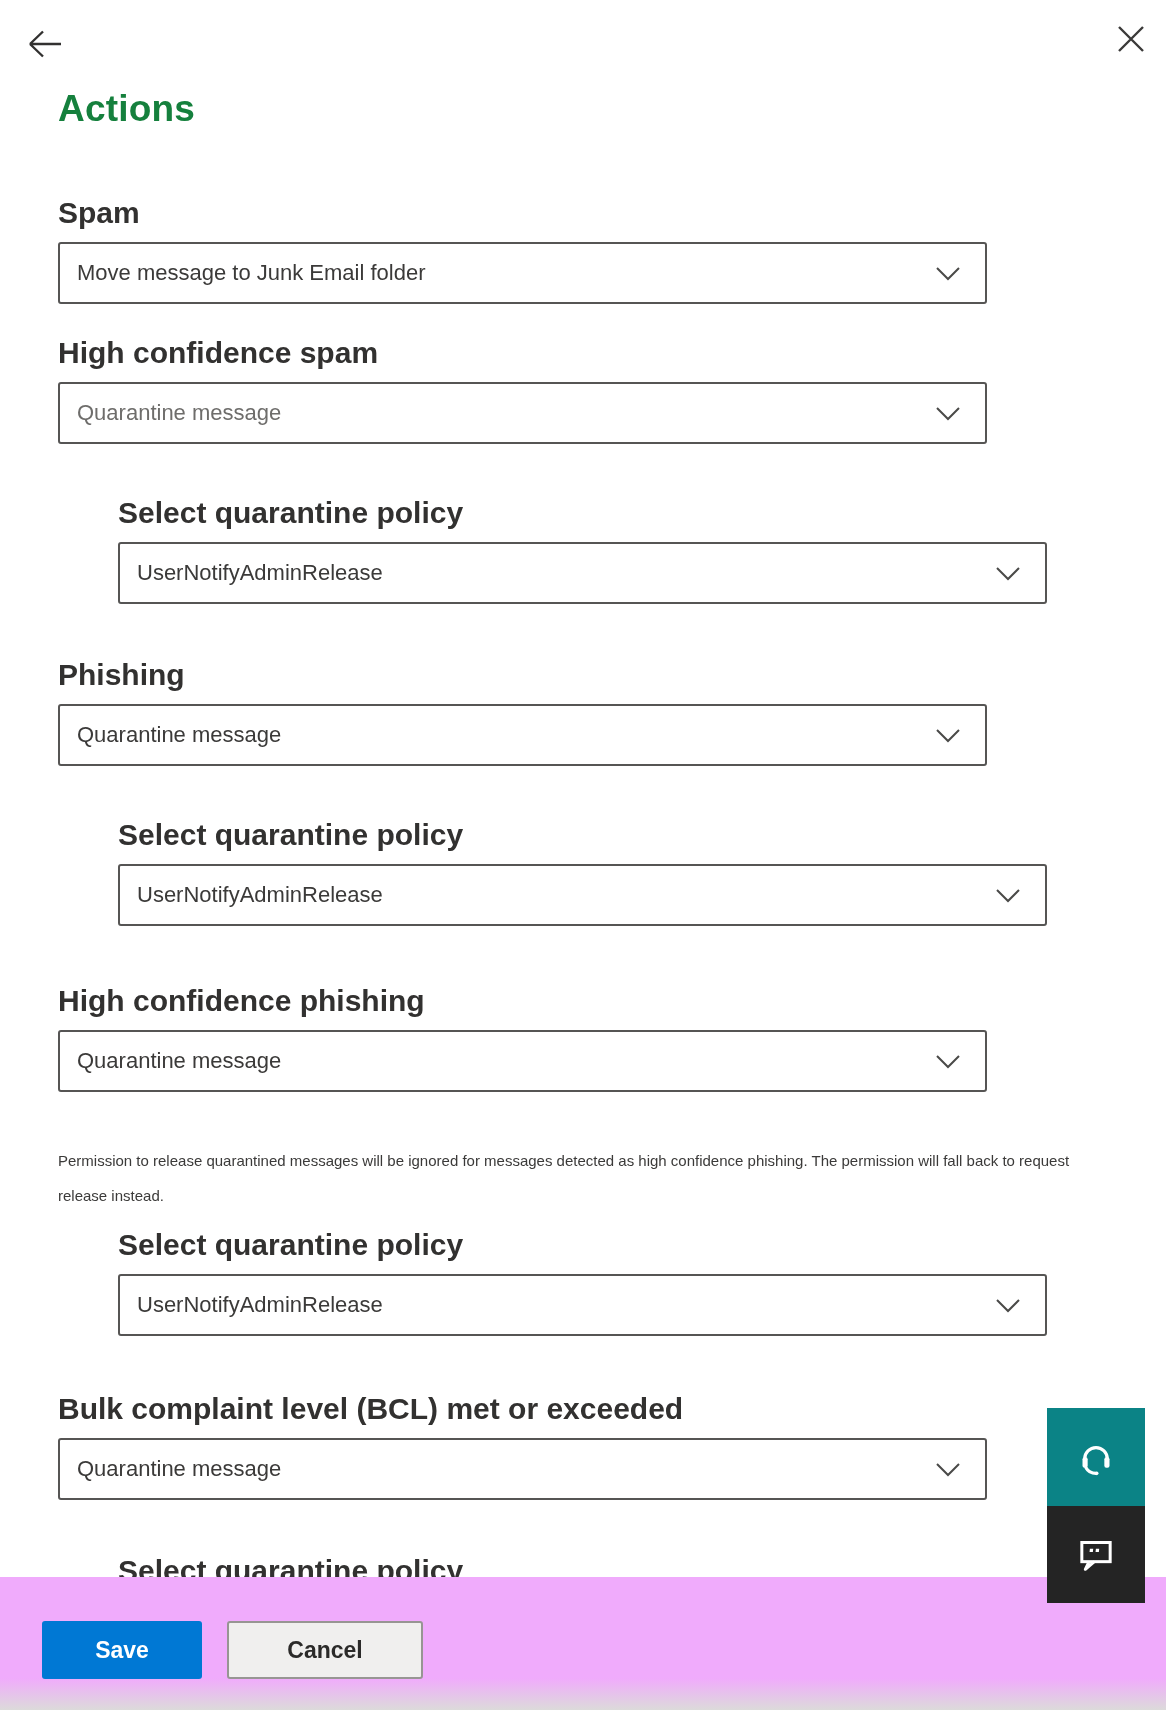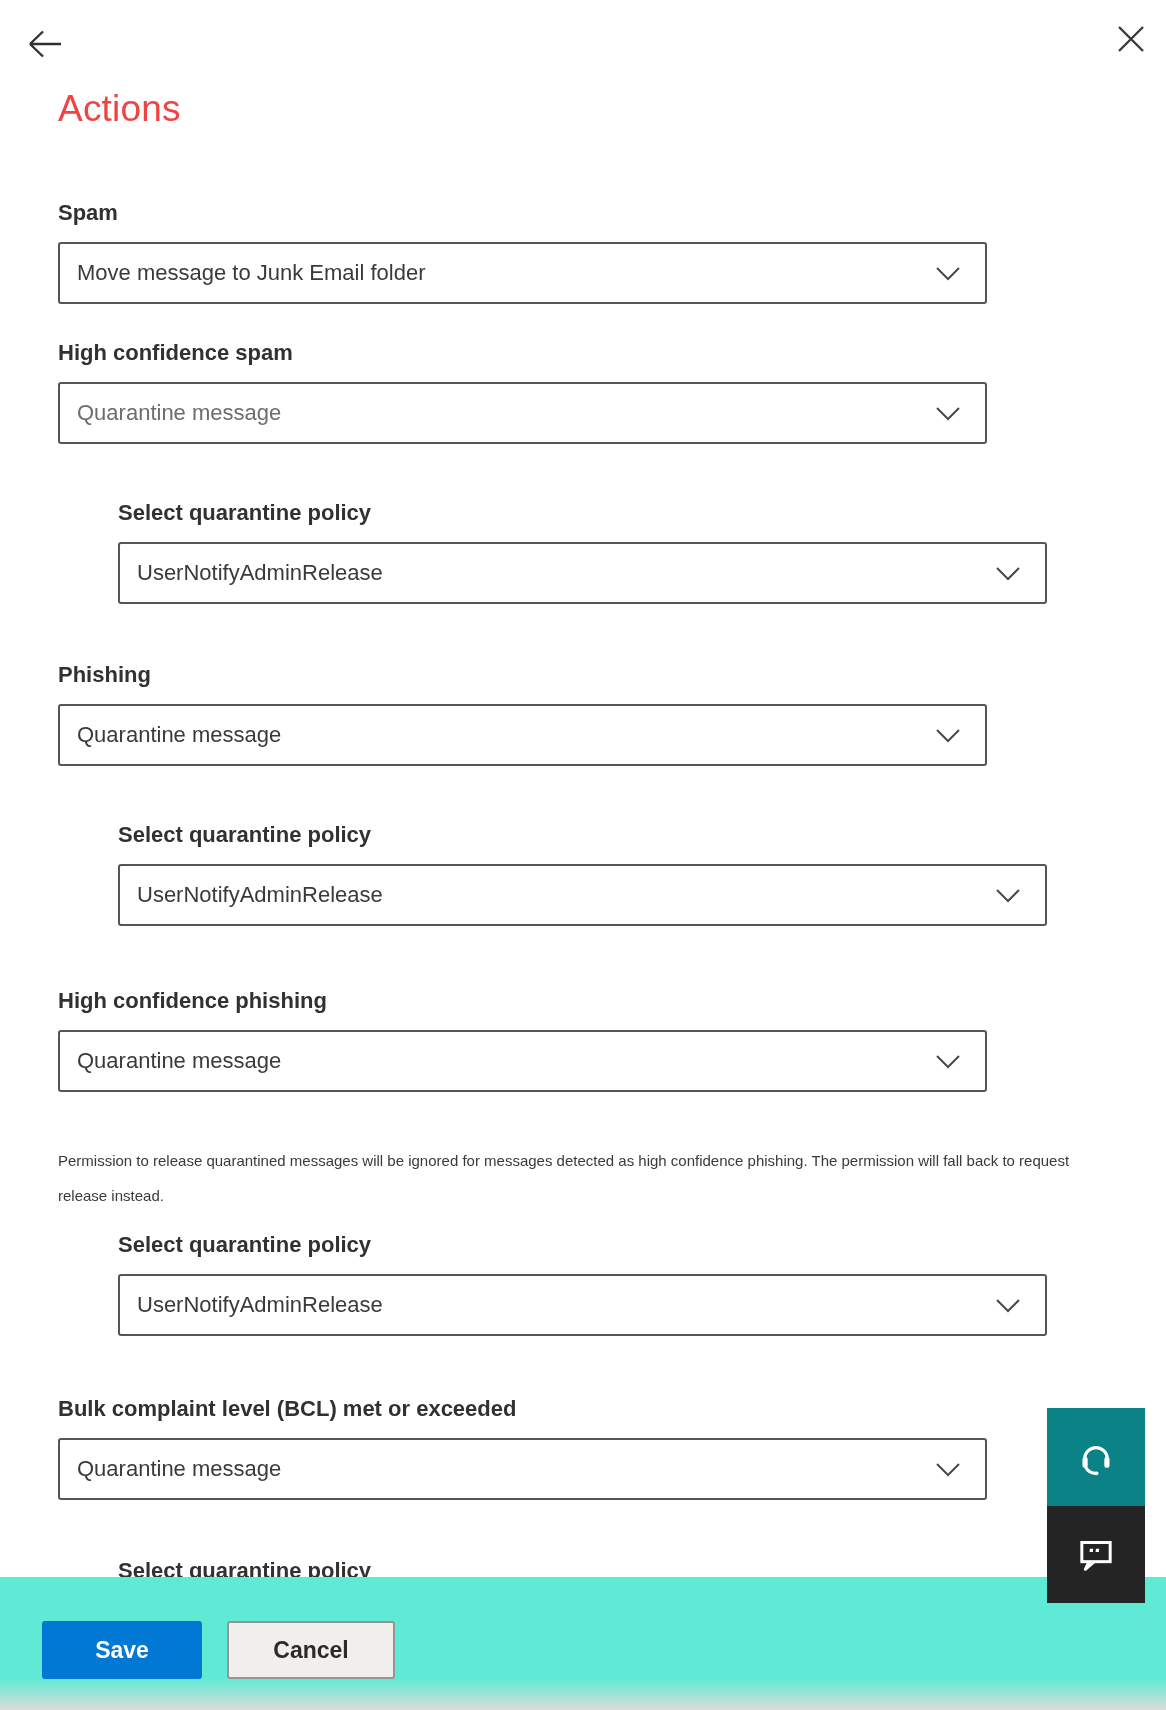--- a/index.html
+++ b/index.html
@@ -23,29 +23,29 @@
   }
   .close-btn {
     position: absolute; top: 16px; left: 1108px;
     width: 46px; height: 46px;
     display: flex; align-items: center; justify-content: center;
     cursor: pointer; background: transparent; border: none;
   }
 
   .page-title {
     position: absolute; top: 88px; left: 58px;
-    font-size: 37px; font-weight: 400; color: #ef4444;
+    font-size: 37px; font-weight: 700; color: #15803d;
     letter-spacing: 0.2px;
   }
 
   .group { position: absolute; left: 58px; width: 929px; }
   .group.indent { left: 118px; }
 
   .field-label {
-    font-size: 22px; font-weight: 600; color: #323130;
+    font-size: 30px; font-weight: 600; color: #323130;
     line-height: 26px; margin-bottom: 16px;
     white-space: nowrap;
   }
 
   .dropdown {
     position: relative;
     width: 100%; height: 62px;
     border: 2px solid #565554;
     border-radius: 3px;
     background: #ffffff;
@@ -68,42 +68,42 @@
     position: absolute; left: 58px; top: 1143px;
     width: 1016px;
     font-size: 15px; color: #3b3a39; line-height: 35px;
     font-weight: 400;
   }
 
   
   .footer {
     position: absolute; left: 0; top: 1577px;
     width: 1166px; height: 133px;
-    background: #5eead4;
+    background: #f0abfc;
     z-index: 5;
   }
   .footer::after {
     content: "";
     position: absolute; left: 0; bottom: 0;
     width: 100%; height: 32px;
     background: linear-gradient(to bottom, rgba(255,255,255,0), #dcdbda);
   }
   .btn {
     position: absolute; top: 44px; height: 58px;
     display: flex; align-items: center; justify-content: center;
     font-size: 23px; font-weight: 600;
     border-radius: 3px; cursor: pointer; border: none;
     font-family: "Liberation Sans", sans-serif;
   }
   .btn-save {
     left: 42px; width: 160px;
     background: #0078d4; color: #ffffff;
   }
   .btn-cancel {
-    left: 227px; width: 168px;
+    left: 227px; width: 196px;
     background: #f0efee; color: #2b2a29;
     border: 2px solid #979593;
   }
 
   
   .float-btn {
     position: absolute; left: 1047px; width: 98px;
     display: flex; align-items: center; justify-content: center;
     cursor: pointer; border: none; z-index: 10;
   }

